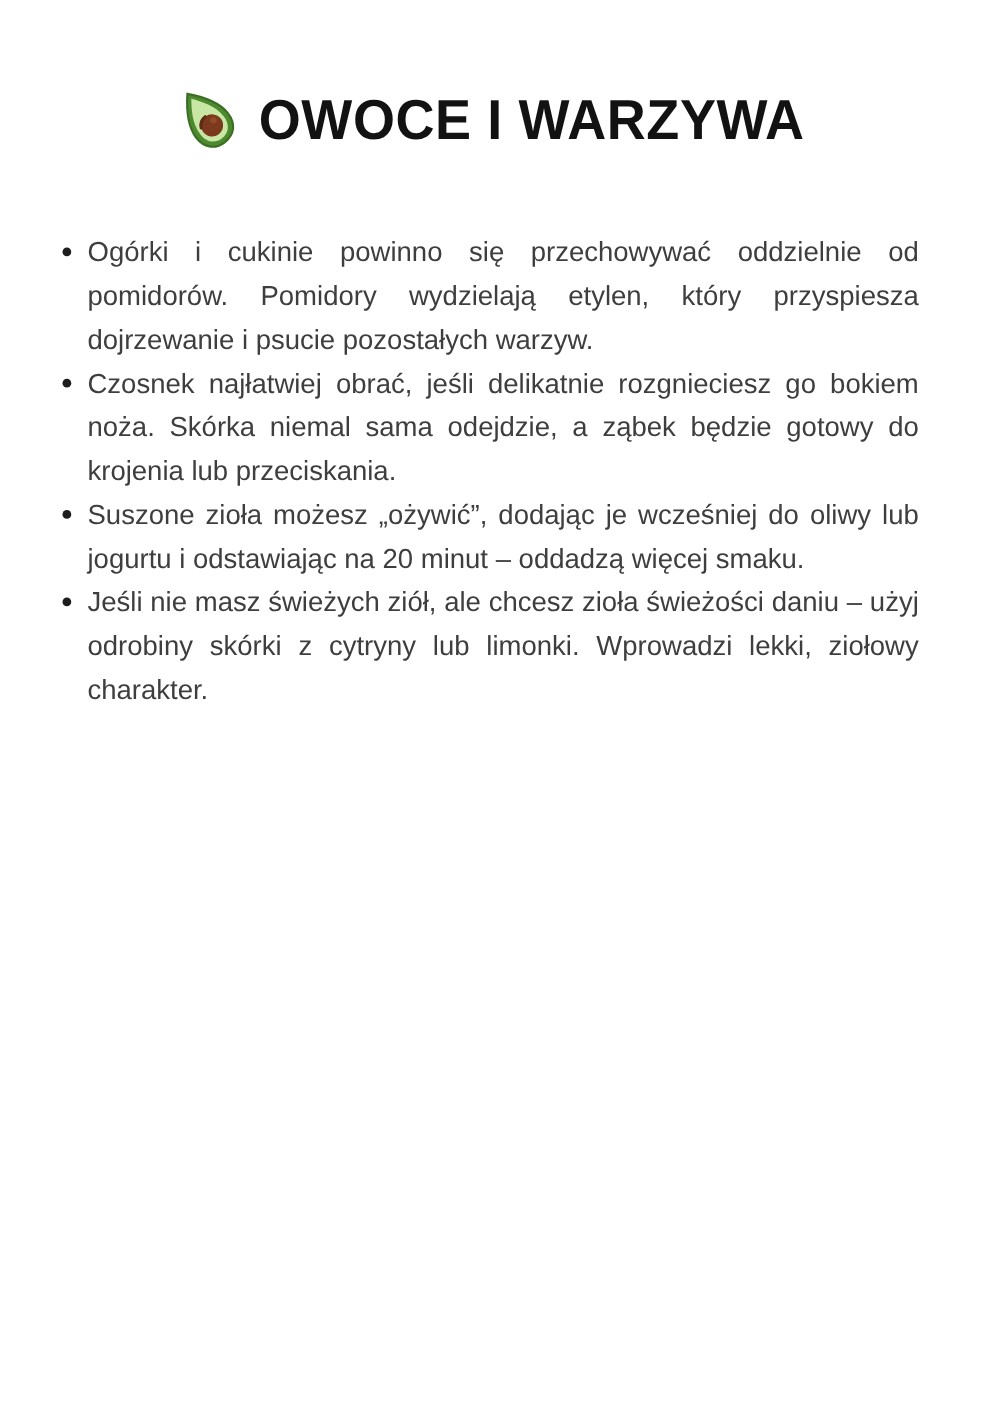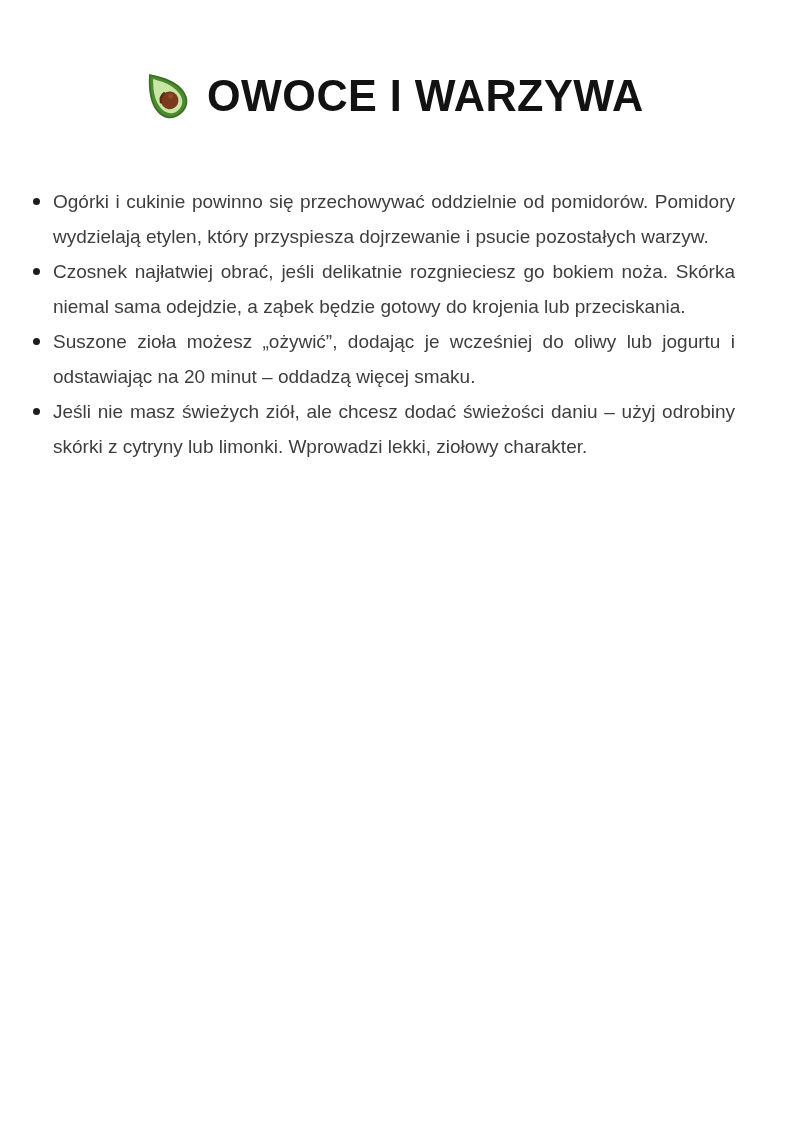--- a/index.html
+++ b/index.html
@@ -25,24 +25,24 @@
     font-size: 45px;
     font-weight: 900;
     letter-spacing: 0.5px;
     color: #121212;
     transform: scaleX(0.96);
     transform-origin: left center;
     white-space: nowrap;
     font-family: "Liberation Sans", sans-serif;
   }
   .tips {
-    margin: 62px 65px 0 53px;   
+    margin: 62px 65px 0 70px;   
     list-style: none;
     color: #3e3e3e;
-    font-size: 19px;
+    font-size: 22px;
     line-height: 35px;
     font-weight: 400;
   }
   .tips li {
     position: relative;
     text-align: justify;
     text-justify: inter-word;
   }
   .tips li::before {
     content: "";
@@ -81,16 +81,16 @@
         <circle cx="36" cy="38" r="3" fill="#9a4f2a" opacity="0.8"></circle>
       </g>
     </svg>
     <h1 class="page-title">OWOCE I WARZYWA</h1>
   </div>
 
   <ul class="tips">
     <li>Ogórki i cukinie powinno się przechowywać oddzielnie od pomidorów. Pomidory wydzielają etylen, który przyspiesza dojrzewanie i psucie pozostałych warzyw.</li>
     <li>Czosnek najłatwiej obrać, jeśli delikatnie rozgnieciesz go bokiem noża. Skórka niemal sama odejdzie, a ząbek będzie gotowy do krojenia lub przeciskania.</li>
     <li>Suszone zioła możesz „ożywić”, dodając je wcześniej do oliwy lub jogurtu i odstawiając na 20 minut – oddadzą więcej smaku.</li>
-    <li>Jeśli nie masz świeżych ziół, ale chcesz dodać świeżości daniu – użyj odrobiny skórki z cytryny lub limonki. Wprowadzi lekki, ziołowy charakter.</li>
+    <li>Jeśli nie masz świeżych ziół, ale chcesz zioła świeżości daniu – użyj odrobiny skórki z cytryny lub limonki. Wprowadzi lekki, ziołowy charakter.</li>
   </ul>
 
 </div>
 
 </body></html>

